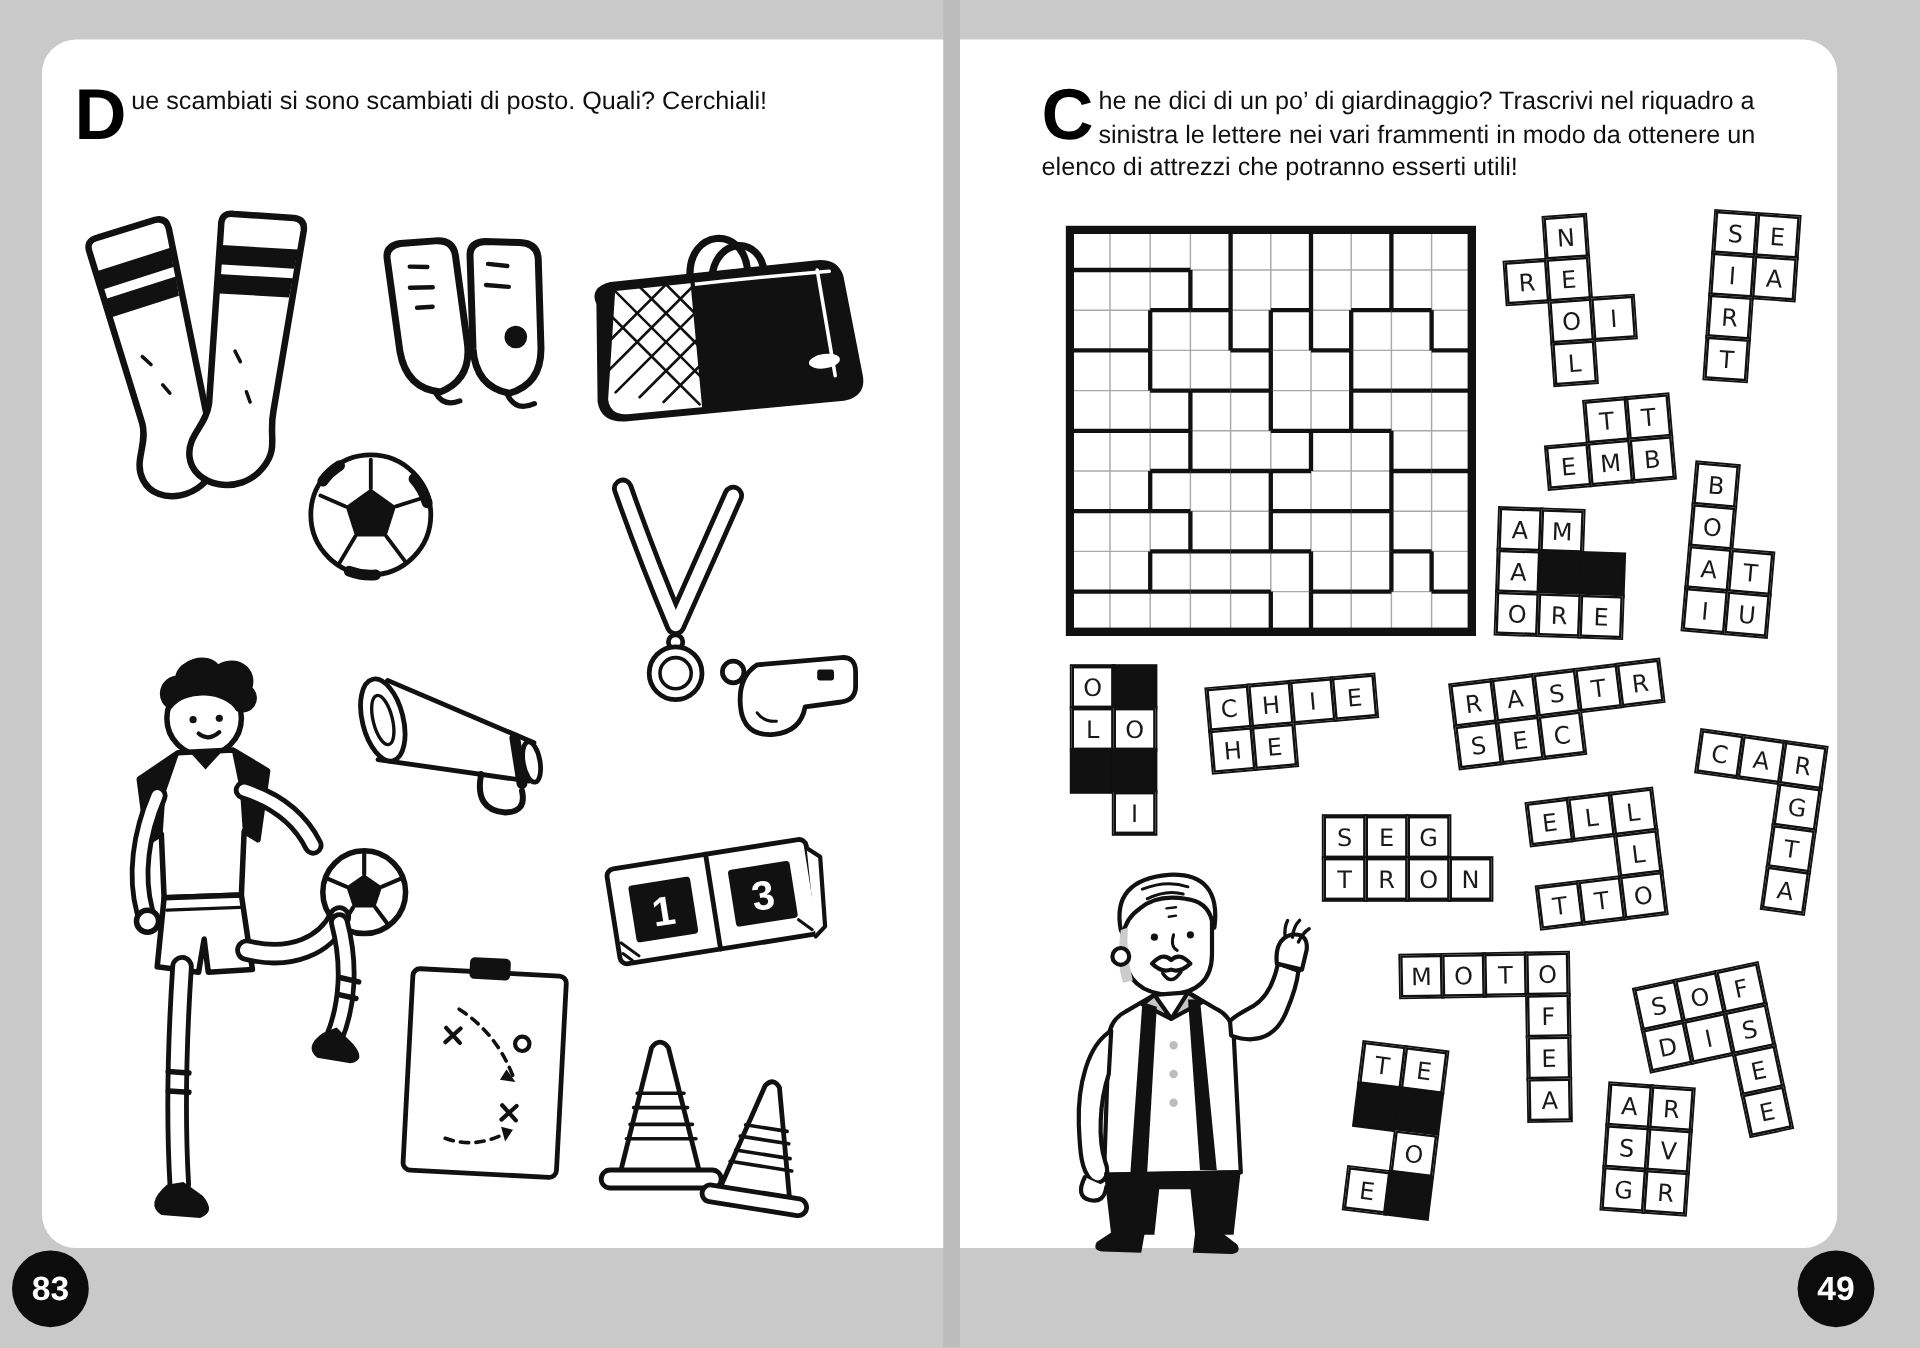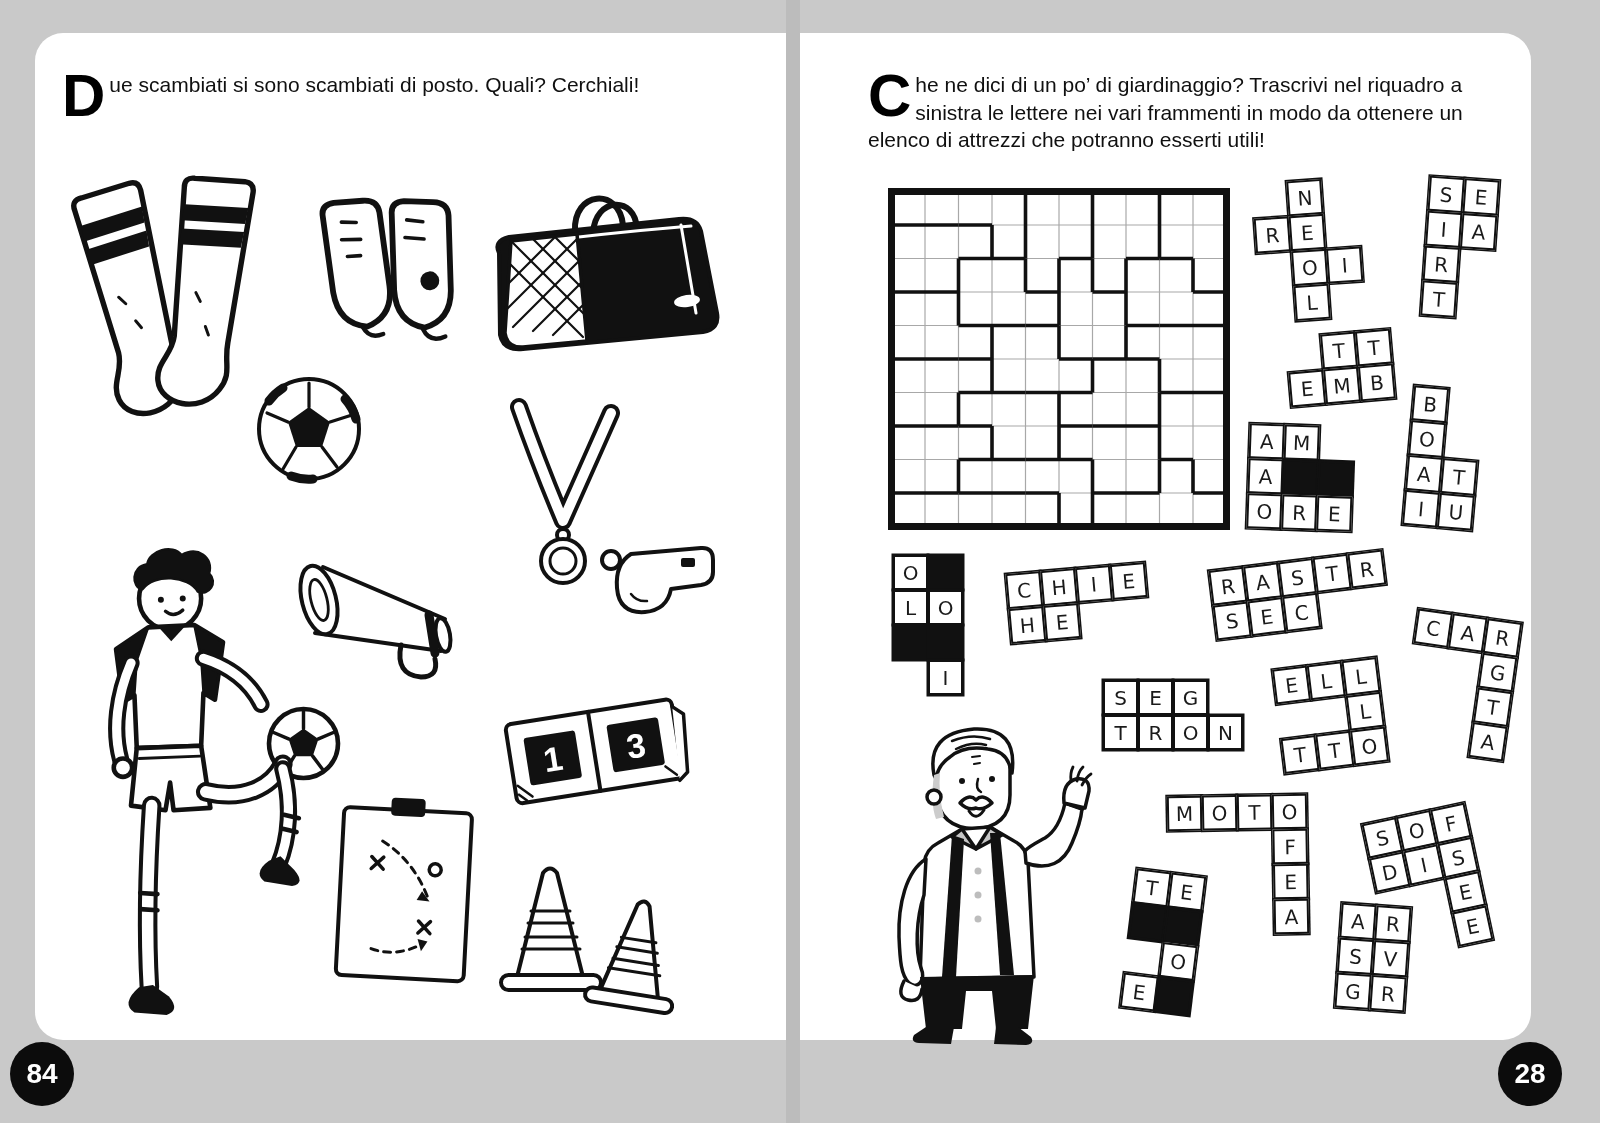--- a/index.html
+++ b/index.html
@@ -604,15 +604,15 @@
         <circle cx="110" cy="198" r="3.5" fill="#bdbdbd" stroke="none"></circle>
         <path d="M84,114 L74,256 L88,256 L96,118 Z" fill="#111" stroke="none"></path>
         <path d="M132,112 L146,254 L132,254 L122,112 Z" fill="#111" stroke="none"></path>
         <path d="M52,256 L166,254 L160,308 L128,308 L124,270 L98,270 L94,308 L58,308 Z" fill="#111" stroke="none"></path>
         <path d="M58,306 l-12,8 q-4,7 5,8 l32,1 l3,-17 Z" fill="#111" stroke="none"></path>
         <path d="M128,306 l-2,17 l32,1 q9,-1 5,-8 l-13,-10 Z" fill="#111" stroke="none"></path>
       </g>
     </svg>
   </div>
 
-  <div class="pagenum pn-left">84</div>
-  <div class="pagenum pn-right">28</div>
+  <div class="pagenum pn-left">83</div>
+  <div class="pagenum pn-right">49</div>
 </div>
 
 </body></html>

